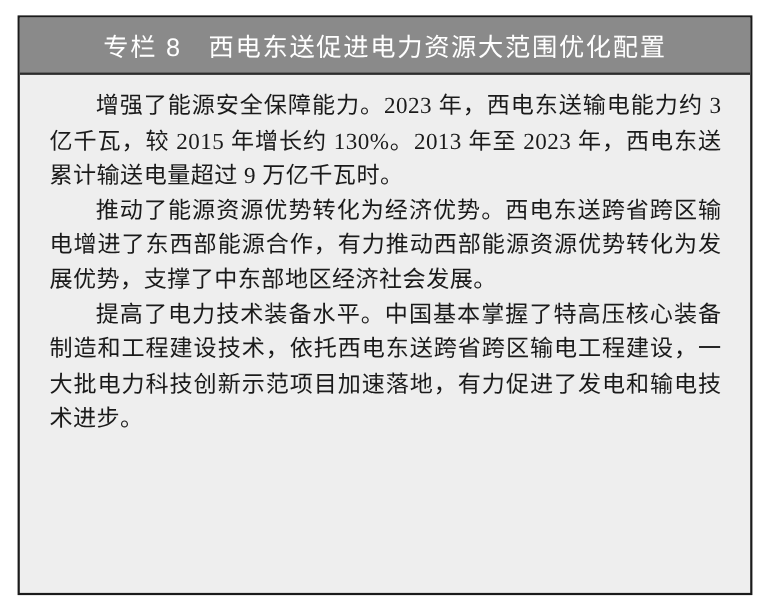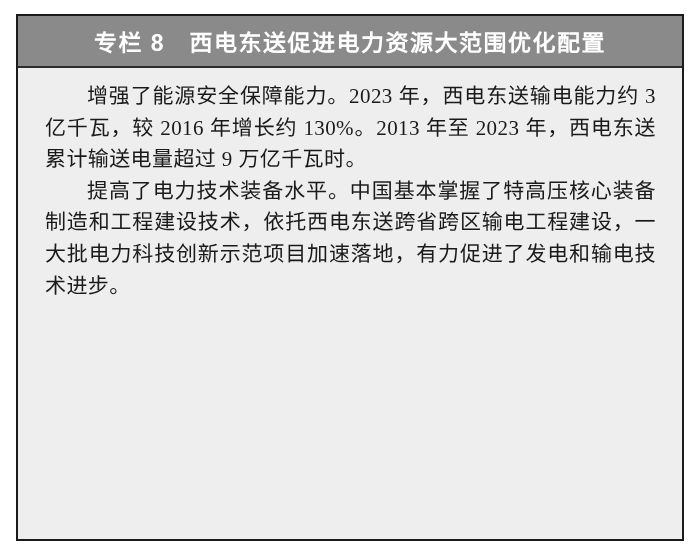--- a/index.html
+++ b/index.html
@@ -28,21 +28,21 @@
     height: 52px;
     background: var(--header-bg);
     border-bottom: 2px solid #2c2c2c;
     display: flex;
     align-items: center;
     justify-content: center;
   }
   .panel-title {
     color: var(--header-text);
     font-family: "Liberation Sans", "DejaVu Sans", sans-serif;
-    font-weight: bold;
+    font-weight: normal;
     font-size: 23px;
     letter-spacing: 1.5px;
     white-space: nowrap;
   }
   .panel-body {
     padding: 13px 26px 0 27px;
     color: var(--text);
     font-size: 21px;
     line-height: 31.6px;
     text-align: justify;
@@ -54,16 +54,17 @@
   }
 </style>
 </head>
 <body>
 
 <div class="panel">
   <div class="panel-header">
     <span class="panel-title">专栏 8　西电东送促进电力资源大范围优化配置</span>
   </div>
   <div class="panel-body">
-      <p class="para">增强了能源安全保障能力。2023 年，西电东送输电能力约 3 亿千瓦，较 2016 年增长约 130%。2013 年至 2023 年，西电东送累计输送电量超过 9 万亿千瓦时。</p>
+      <p class="para">增强了能源安全保障能力。2023 年，西电东送输电能力约 3 亿千瓦，较 2015 年增长约 130%。2013 年至 2023 年，西电东送累计输送电量超过 9 万亿千瓦时。</p>
+      <p class="para">推动了能源资源优势转化为经济优势。西电东送跨省跨区输电增进了东西部能源合作，有力推动西部能源资源优势转化为发展优势，支撑了中东部地区经济社会发展。</p>
       <p class="para">提高了电力技术装备水平。中国基本掌握了特高压核心装备制造和工程建设技术，依托西电东送跨省跨区输电工程建设，一大批电力科技创新示范项目加速落地，有力促进了发电和输电技术进步。</p>
     </div>
 </div>
 
 </body></html>

